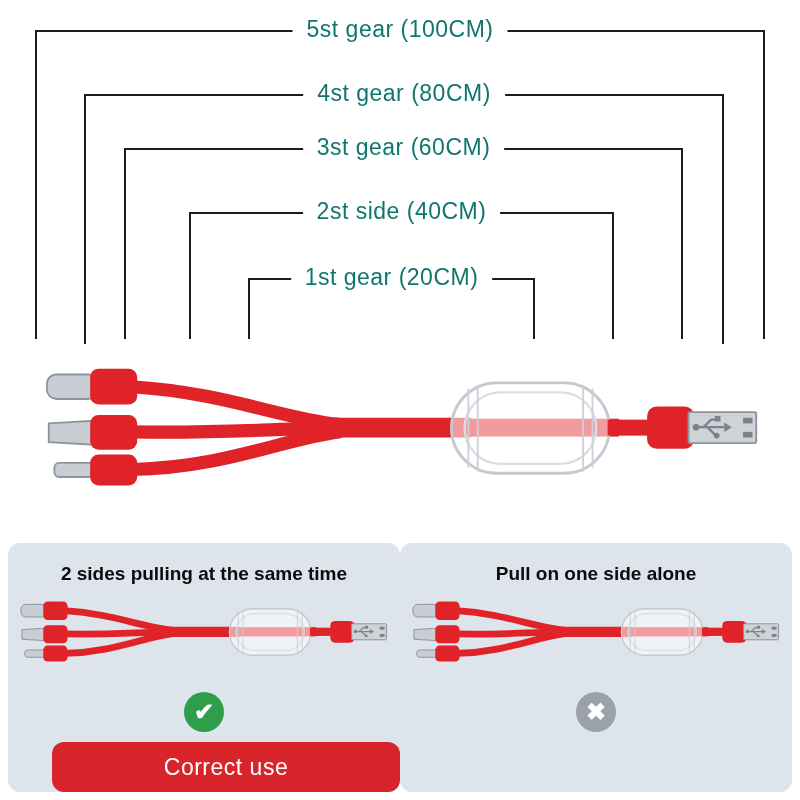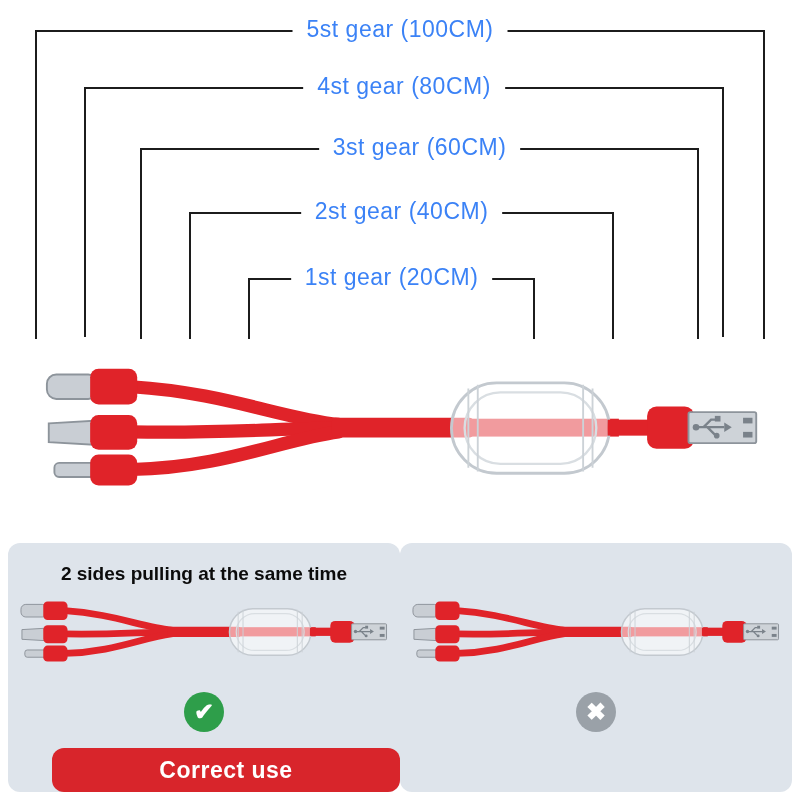--- a/index.html
+++ b/index.html
@@ -4,25 +4,25 @@
 <style>
   html,body{margin:0;padding:0;background:#ffffff;}
   body{font-family:"Liberation Sans", sans-serif;}
   .stage{position:relative;width:800px;height:800px;background:#ffffff;overflow:hidden;}
 
   
   .bracket{position:absolute;border:2px solid #1c1c1c;border-bottom:none;}
   .bracket-label{
     position:absolute;top:-16px;left:50%;transform:translateX(-50%);
     background:#ffffff;padding:0 14px;font-size:23px;font-weight:500;
-    color:#3b82f6;white-space:nowrap;letter-spacing:.5px;
+    color:#0f766e;white-space:nowrap;letter-spacing:.5px;
   }
   .b5{left:35px;top:30px;width:726px;height:307px;}
-  .b4{left:84px;top:87px;width:636px;height:248px;text-align:right;}
-  .b3{left:124px;top:148px;width:555px;height:189px;margin-left:16px;}
+  .b4{left:84px;top:94px;width:636px;height:248px;text-align:right;}
+  .b3{left:124px;top:148px;width:555px;height:189px;}
   .b2{left:189px;top:212px;width:421px;height:125px;}
   .b1{left:248px;top:278px;width:283px;height:59px;}
 
   
   .cable-main{position:absolute;left:45px;top:364px;width:715px;height:132px;}
   .defs-holder{position:absolute;width:0;height:0;overflow:hidden;}
 
   
   .panels{position:absolute;top:543px;left:8px;width:784px;height:249px;display:flex;gap:0;}
   .panel{flex:1;position:relative;background:#dee4eb;border-radius:12px;}
@@ -30,23 +30,23 @@
   .cable-mini{position:absolute;top:56px;left:3%;width:94%;height:68px;}
   .result-icon{
     position:absolute;left:50%;transform:translateX(-50%);bottom:60px;
     width:40px;height:40px;border-radius:50%;color:#ffffff;
     display:flex;align-items:center;justify-content:center;
     font-size:24px;font-weight:700;line-height:1;
   }
   .icon-check{background:#2e9e4a;}
   .icon-cross{background:#9aa1a8;}
   .panel-banner{
-    position:absolute;bottom:0;left:0;right:0;height:44px;border-radius:12px;
+    position:absolute;bottom:0;left:0;right:0;height:50px;border-radius:12px;
     display:flex;align-items:center;justify-content:center;
-    color:#ffffff;font-size:23px;font-weight:700;letter-spacing:.5px;margin-left:44px;
+    color:#ffffff;font-size:23px;font-weight:400;letter-spacing:.5px;margin-left:44px;
   }
   .banner-red{background:#d8252b;}
   .banner-gray{background:#a9b0b7;}
 </style>
 </head>
 <body>
 
 <svg class="defs-holder" aria-hidden="true">
   <defs>
     <symbol id="cable-art" viewBox="0 0 760 140">
@@ -93,21 +93,21 @@
     <div class="bracket b5">
       <span class="bracket-label">5st gear (100CM)</span>
     </div>
     <div class="bracket b4">
       <span class="bracket-label">4st gear (80CM)</span>
     </div>
     <div class="bracket b3">
       <span class="bracket-label">3st gear (60CM)</span>
     </div>
     <div class="bracket b2">
-      <span class="bracket-label">2st gear (40CM)</span>
+      <span class="bracket-label">2st side (40CM)</span>
     </div>
     <div class="bracket b1">
       <span class="bracket-label">1st gear (20CM)</span>
     </div>
   </section>
 
   <svg class="cable-main" viewBox="0 0 760 140">
     <use href="#cable-art"></use>
   </svg>
 
@@ -116,20 +116,21 @@
     <div class="panel">
       <div class="panel-title">2 sides pulling at the same time</div>
       <svg class="cable-mini" viewBox="0 0 760 140">
         <use href="#cable-art"></use>
       </svg>
       <div class="result-icon icon-check">✔</div>
       <div class="panel-banner banner-red">Correct use</div>
     </div>
 
     <div class="panel">
+      <div class="panel-title">Pull on one side alone</div>
       <svg class="cable-mini" viewBox="0 0 760 140">
         <use href="#cable-art"></use>
       </svg>
       <div class="result-icon icon-cross">✖</div>
     </div>
 
   </section>
 </div>
 
 </body></html>

